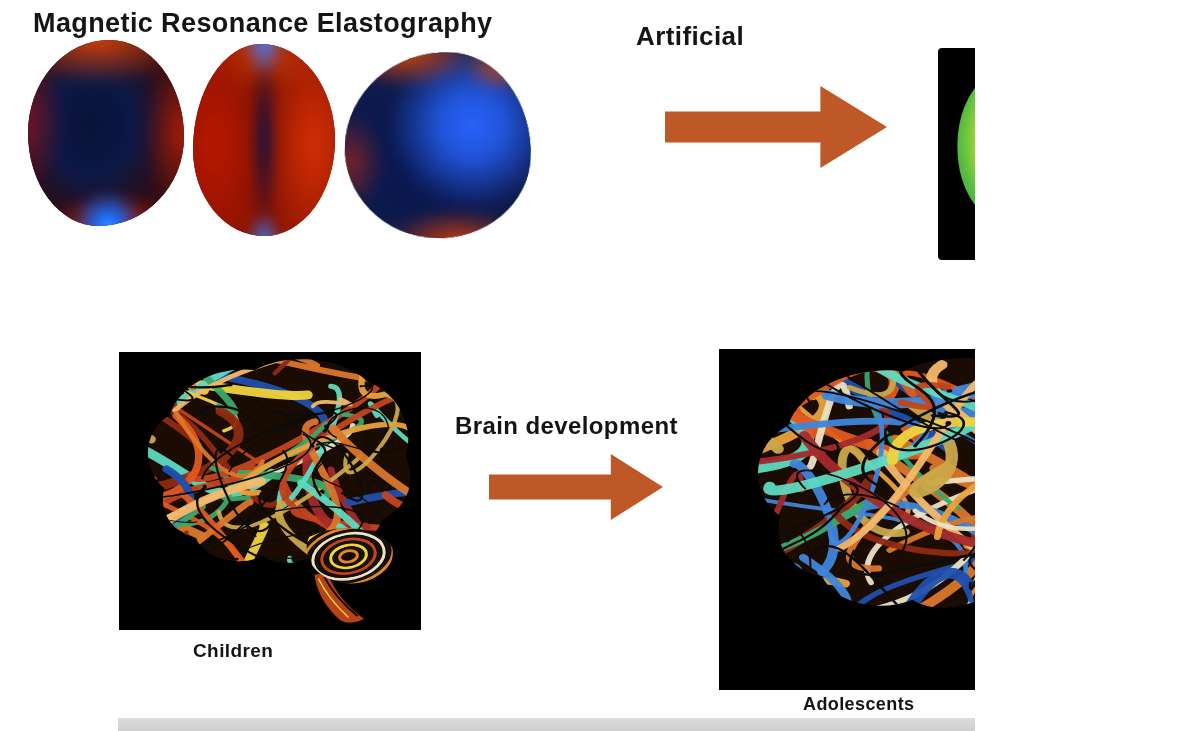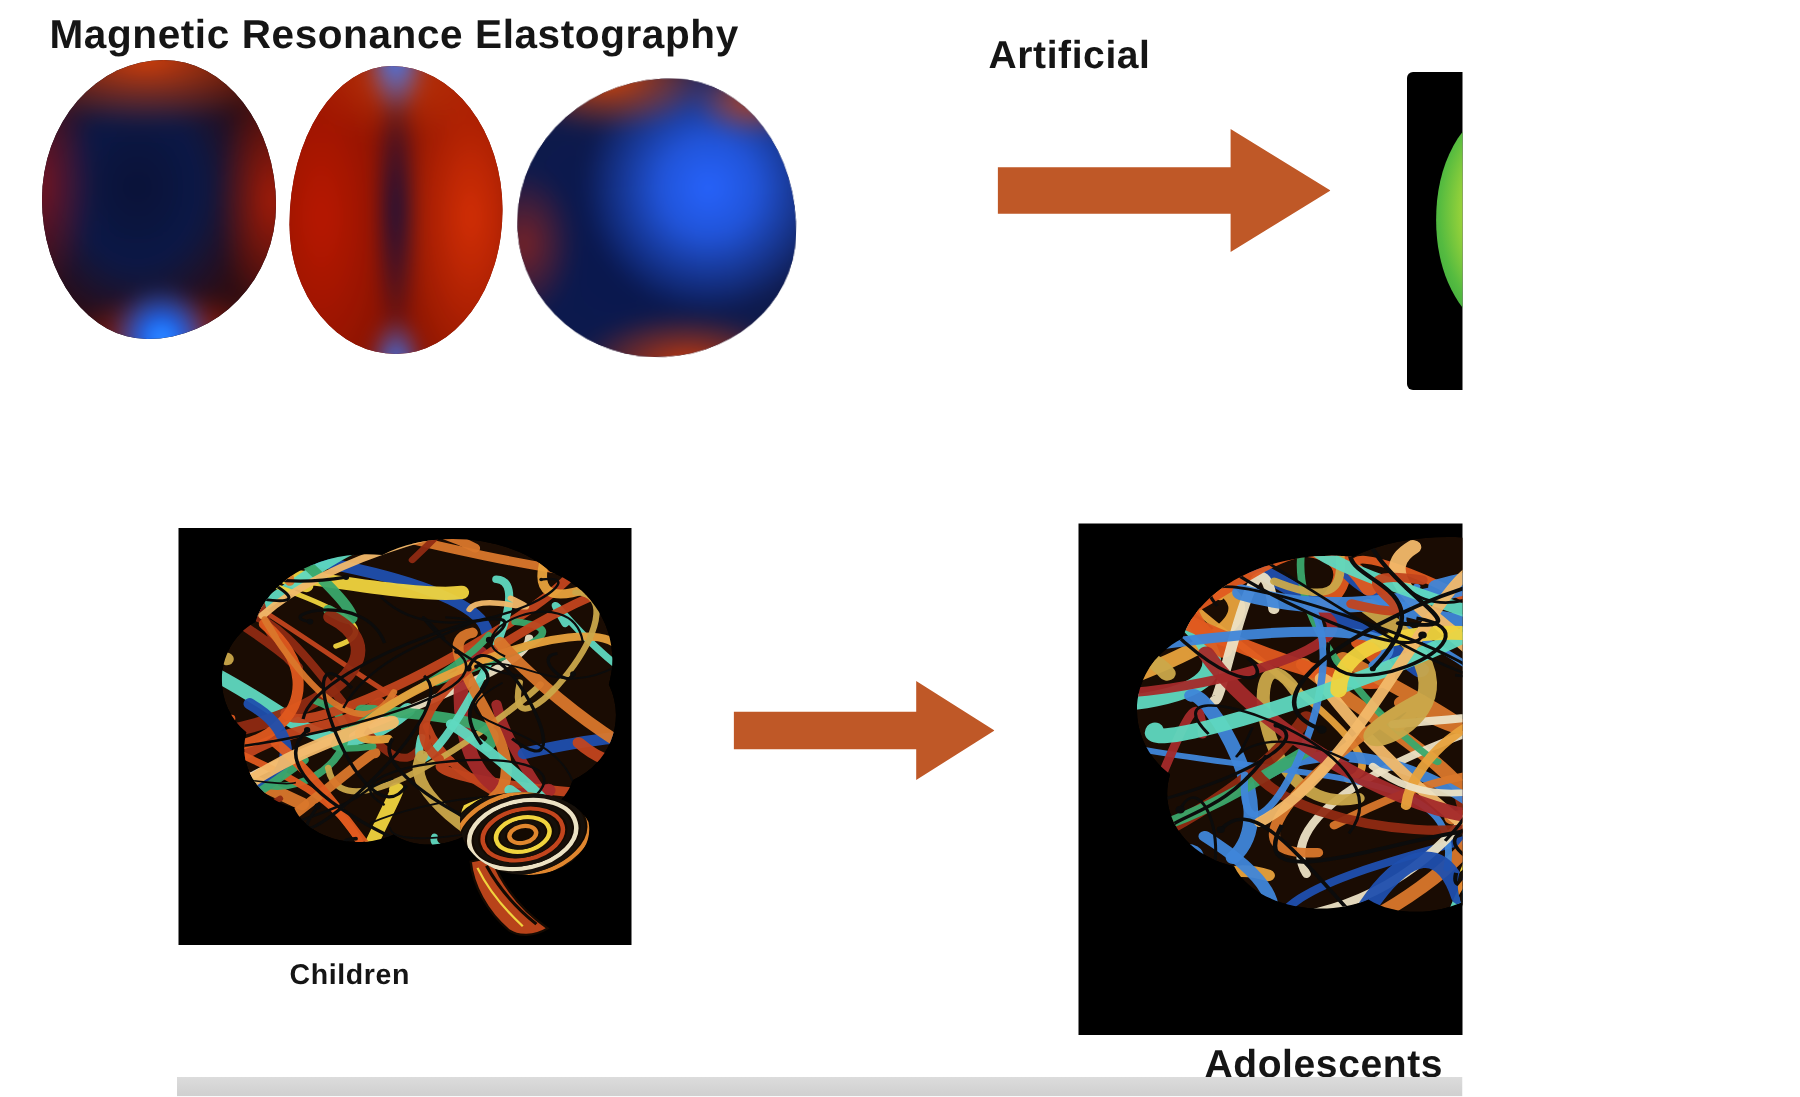--- a/index.html
+++ b/index.html
@@ -5,26 +5,26 @@
   * { margin:0; padding:0; box-sizing:border-box; }
   html,body { background:#fff; }
   .canvas {
     position:relative; width:975px; height:731px; background:#ffffff;
     overflow:hidden; font-family:"Liberation Sans", sans-serif; color:#121212;
   }
   .hand { font-weight:600; letter-spacing:.4px; color:#151515; }
 
   
   .mre-title   { position:absolute; left:33px;  top:8px;   font-size:27px; }
-  .ai-label    { position:absolute; left:659px; top:20px;  font-size:26px; line-height:33px; }
+  .ai-label    { position:absolute; left:636px; top:20px;  font-size:26px; line-height:33px; }
   .ai-label span { display:block; }
   .mech-title  { position:absolute; left:896px; top:5px;   font-size:25px; }
   .dev-label   { position:absolute; left:455px; top:412px; font-size:24px; }
   .caption-children    { position:absolute; left:193px; top:640px; font-size:19px; }
-  .caption-adolescents { position:absolute; left:803px; top:694px; font-size:26px; }
+  .caption-adolescents { position:absolute; left:803px; top:694px; font-size:18px; }
 
   
   .arrow {
     position:absolute; background:var(--color-arrow,#bf5827);
     clip-path:polygon(0% 31%, 70% 31%, 70% 0%, 100% 50%, 70% 100%, 70% 69%, 0% 69%);
   }
   .arrow-top    { left:665px; top:86px;  width:222px; height:82px; }
   .arrow-bottom { left:489px; top:454px; width:174px; height:66px; }
 
   
@@ -246,20 +246,21 @@
           <ellipse cx="152" cy="147" rx="21" ry="14" fill="none" stroke="#16100a" stroke-width="2" transform="rotate(-14 152 147)"></ellipse>
           <ellipse cx="152" cy="147" rx="18" ry="12" fill="none" stroke="#c2451d" stroke-width="2" transform="rotate(-14 152 147)"></ellipse>
           <ellipse cx="152" cy="147" rx="15" ry="10" fill="none" stroke="#16100a" stroke-width="2" transform="rotate(-14 152 147)"></ellipse>
           <ellipse cx="152" cy="147" rx="12" ry="8" fill="none" stroke="#f0d43e" stroke-width="2" transform="rotate(-14 152 147)"></ellipse>
           <ellipse cx="152" cy="147" rx="9" ry="6" fill="none" stroke="#16100a" stroke-width="2" transform="rotate(-14 152 147)"></ellipse>
           <ellipse cx="152" cy="147" rx="6" ry="4" fill="none" stroke="#e0862e" stroke-width="2" transform="rotate(-14 152 147)"></ellipse>
         </g>
       </svg>
   </div>
 
+  <div class="dev-label hand">Brain development</div>
 
   <div class="arrow arrow-bottom"></div>
 
   <div class="brain-box adolescents-box">
     <svg id="brain-adol" viewBox="0 0 200 200" preserveAspectRatio="none">
         <defs>
           <clipPath id="c13">
             <path d="M30,98 C14,84 16,56 34,45 C40,24 64,10 90,13 C112,0 148,4 164,21 C184,29 196,52 190,75 C198,93 190,113 174,121 C170,136 151,144 135,139 C128,152 107,156 95,147 C79,155 57,149 51,134 C35,130 26,114 30,98 Z"></path>
           </clipPath>
           <clipPath id="c13b">

